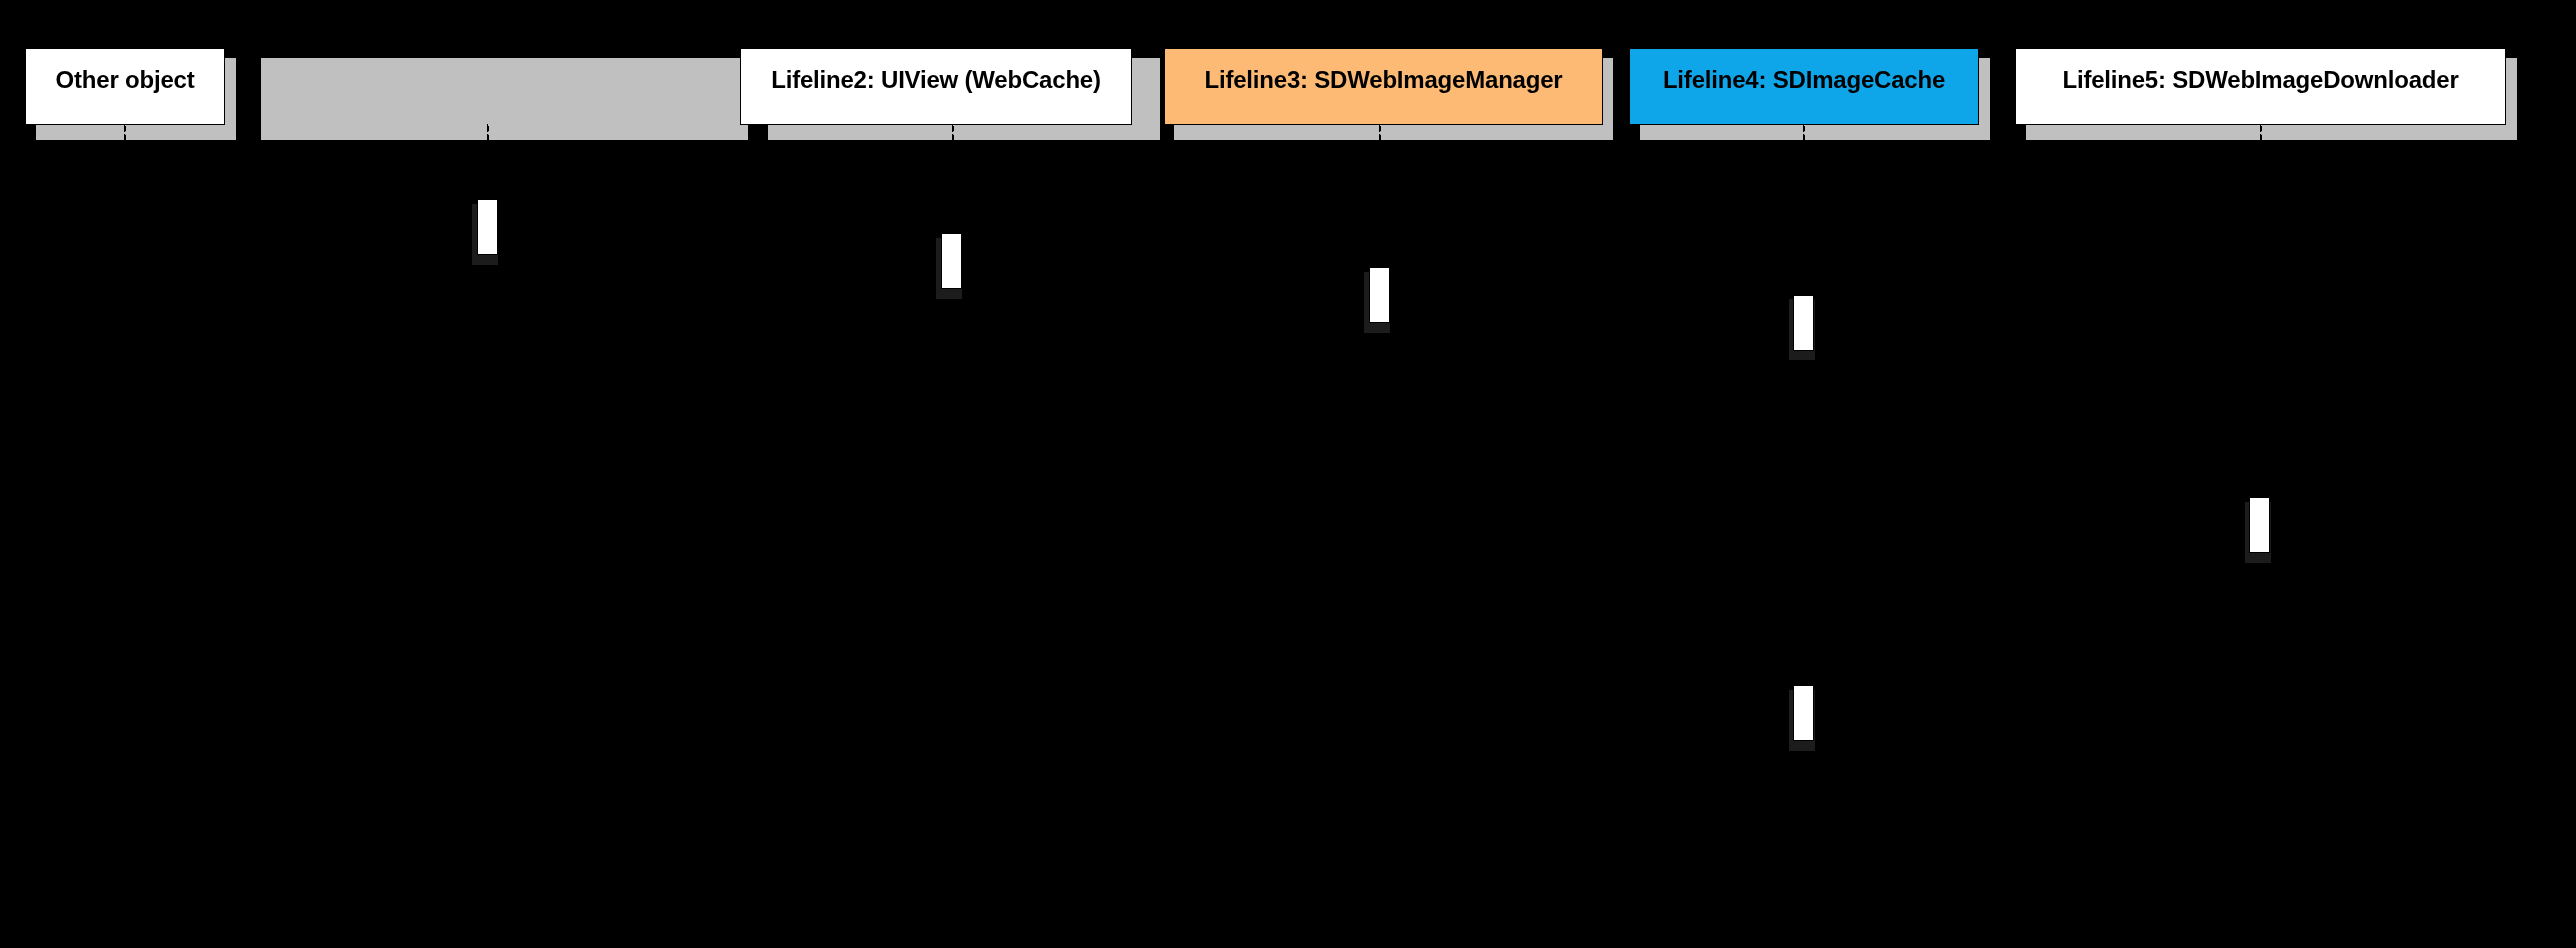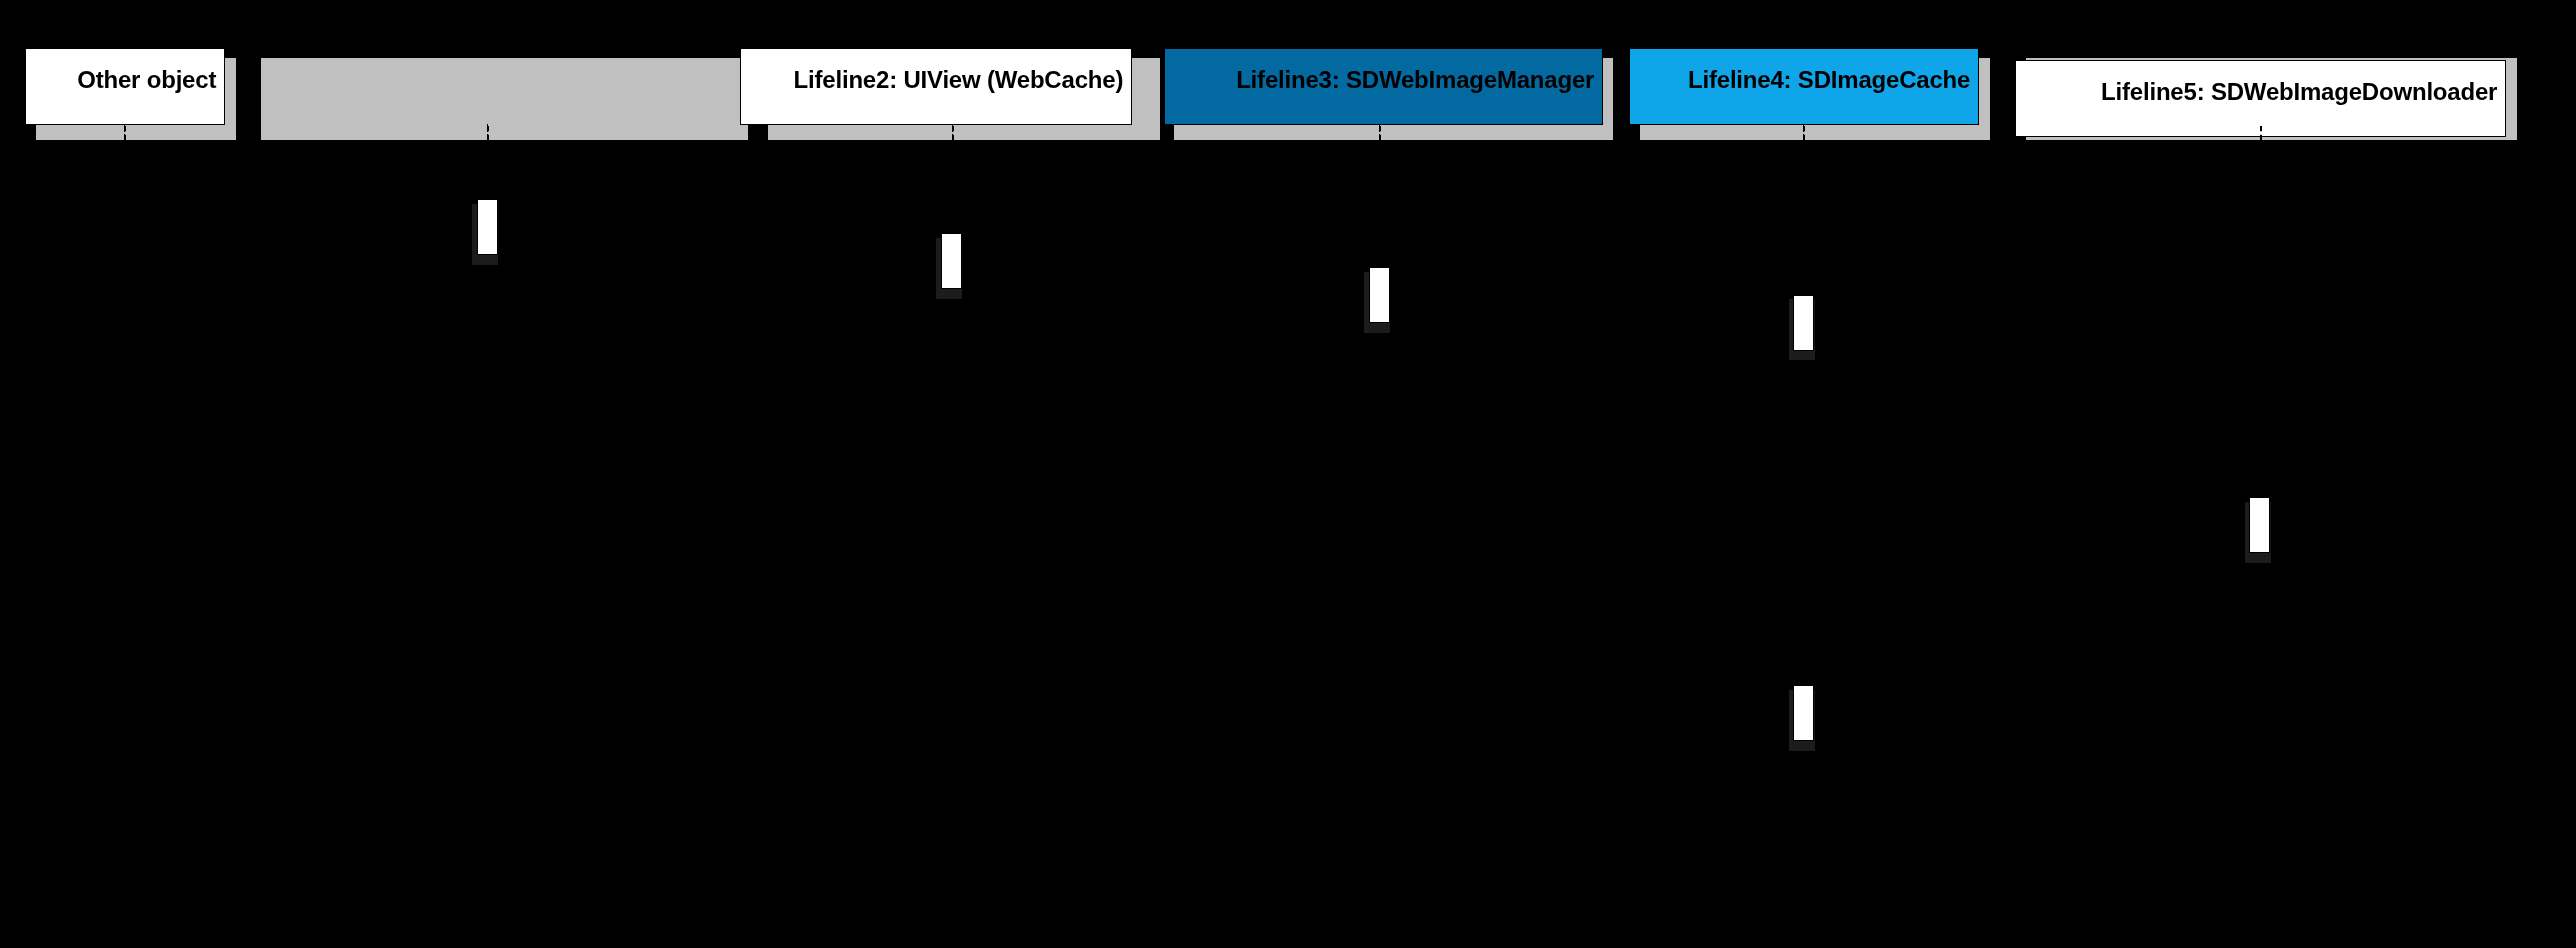--- a/index.html
+++ b/index.html
@@ -20,21 +20,21 @@
   }
 
   
   .lifeline-head {
     position: absolute;
     box-sizing: border-box;
     background: #ffffff;
     border: 1.9px solid #000000;
     display: flex;
     align-items: center;
-    justify-content: flex-end;
+    justify-content: center;
     text-align: center;
     z-index: 4;
   }
   .lifeline-head-label {
     font-family: "Liberation Sans", sans-serif;
     font-weight: bold;
     font-size: 24px;
     line-height: 1.1;
     color: #000000;
     letter-spacing: -0.2px;
@@ -93,27 +93,27 @@
     <div class="lifeline-head-shadow" style="left: 768px; top: 58px; width: 392px; height: 82px;"></div>
     <div class="lifeline-head-shadow" style="left: 1174px; top: 58px; width: 439px; height: 82px;"></div>
     <div class="lifeline-head-shadow" style="left: 1640px; top: 58px; width: 350px; height: 82px;"></div>
     <div class="lifeline-head-shadow" style="left: 2026px; top: 58px; width: 491px; height: 82px;"></div>
     <div class="lifeline-head" style="left: 25px; top: 48px; width: 200px; height: 77px; background: rgb(255, 255, 255); border-color: rgb(0, 0, 0);">
       <div class="lifeline-head-label">Other object</div>
     </div>
     <div class="lifeline-head" style="left: 740px; top: 48px; width: 392px; height: 77px; background: rgb(255, 255, 255); border-color: rgb(0, 0, 0);">
       <div class="lifeline-head-label">Lifeline2: UIView (WebCache)</div>
     </div>
-    <div class="lifeline-head" style="left: 1164px; top: 48px; width: 439px; height: 77px; background: #0369a1; border-color: rgb(0, 0, 0);">
+    <div class="lifeline-head" style="left: 1164px; top: 48px; width: 439px; height: 77px; background: #fdba74; border-color: rgb(0, 0, 0);">
       <div class="lifeline-head-label">Lifeline3: SDWebImageManager</div>
     </div>
     <div class="lifeline-head" style="left: 1629px; top: 48px; width: 350px; height: 77px; background: #0ea5e9; border-color: rgb(0, 0, 0);">
       <div class="lifeline-head-label">Lifeline4: SDImageCache</div>
     </div>
-    <div class="lifeline-head" style="left: 2015px; top: 60px; width: 491px; height: 77px; background: rgb(255, 255, 255); border-color: rgb(0, 0, 0);">
+    <div class="lifeline-head" style="left: 2015px; top: 48px; width: 491px; height: 77px; background: rgb(255, 255, 255); border-color: rgb(0, 0, 0);">
       <div class="lifeline-head-label">Lifeline5: SDWebImageDownloader</div>
     </div>
     <div class="lifeline-stem-tick" style="left: 124px; top: 126px; height: 13.6px;"></div>
     <div class="lifeline-stem-tick" style="left: 487px; top: 126px; height: 13.6px;"></div>
     <div class="lifeline-stem-tick" style="left: 952px; top: 126px; height: 13.6px;"></div>
     <div class="lifeline-stem-tick" style="left: 1379px; top: 126px; height: 13.6px;"></div>
     <div class="lifeline-stem-tick" style="left: 1803px; top: 126px; height: 13.6px;"></div>
     <div class="lifeline-stem-tick" style="left: 2260px; top: 126px; height: 13.6px;"></div>
     <div class="activation-shadow" style="left: 472px; top: 204px; width: 26px; height: 61px;"></div>
     <div class="activation" style="left: 477px; top: 199px; width: 21.4px; height: 56px; background: rgb(255, 255, 255); border-color: rgb(0, 0, 0);"></div>

